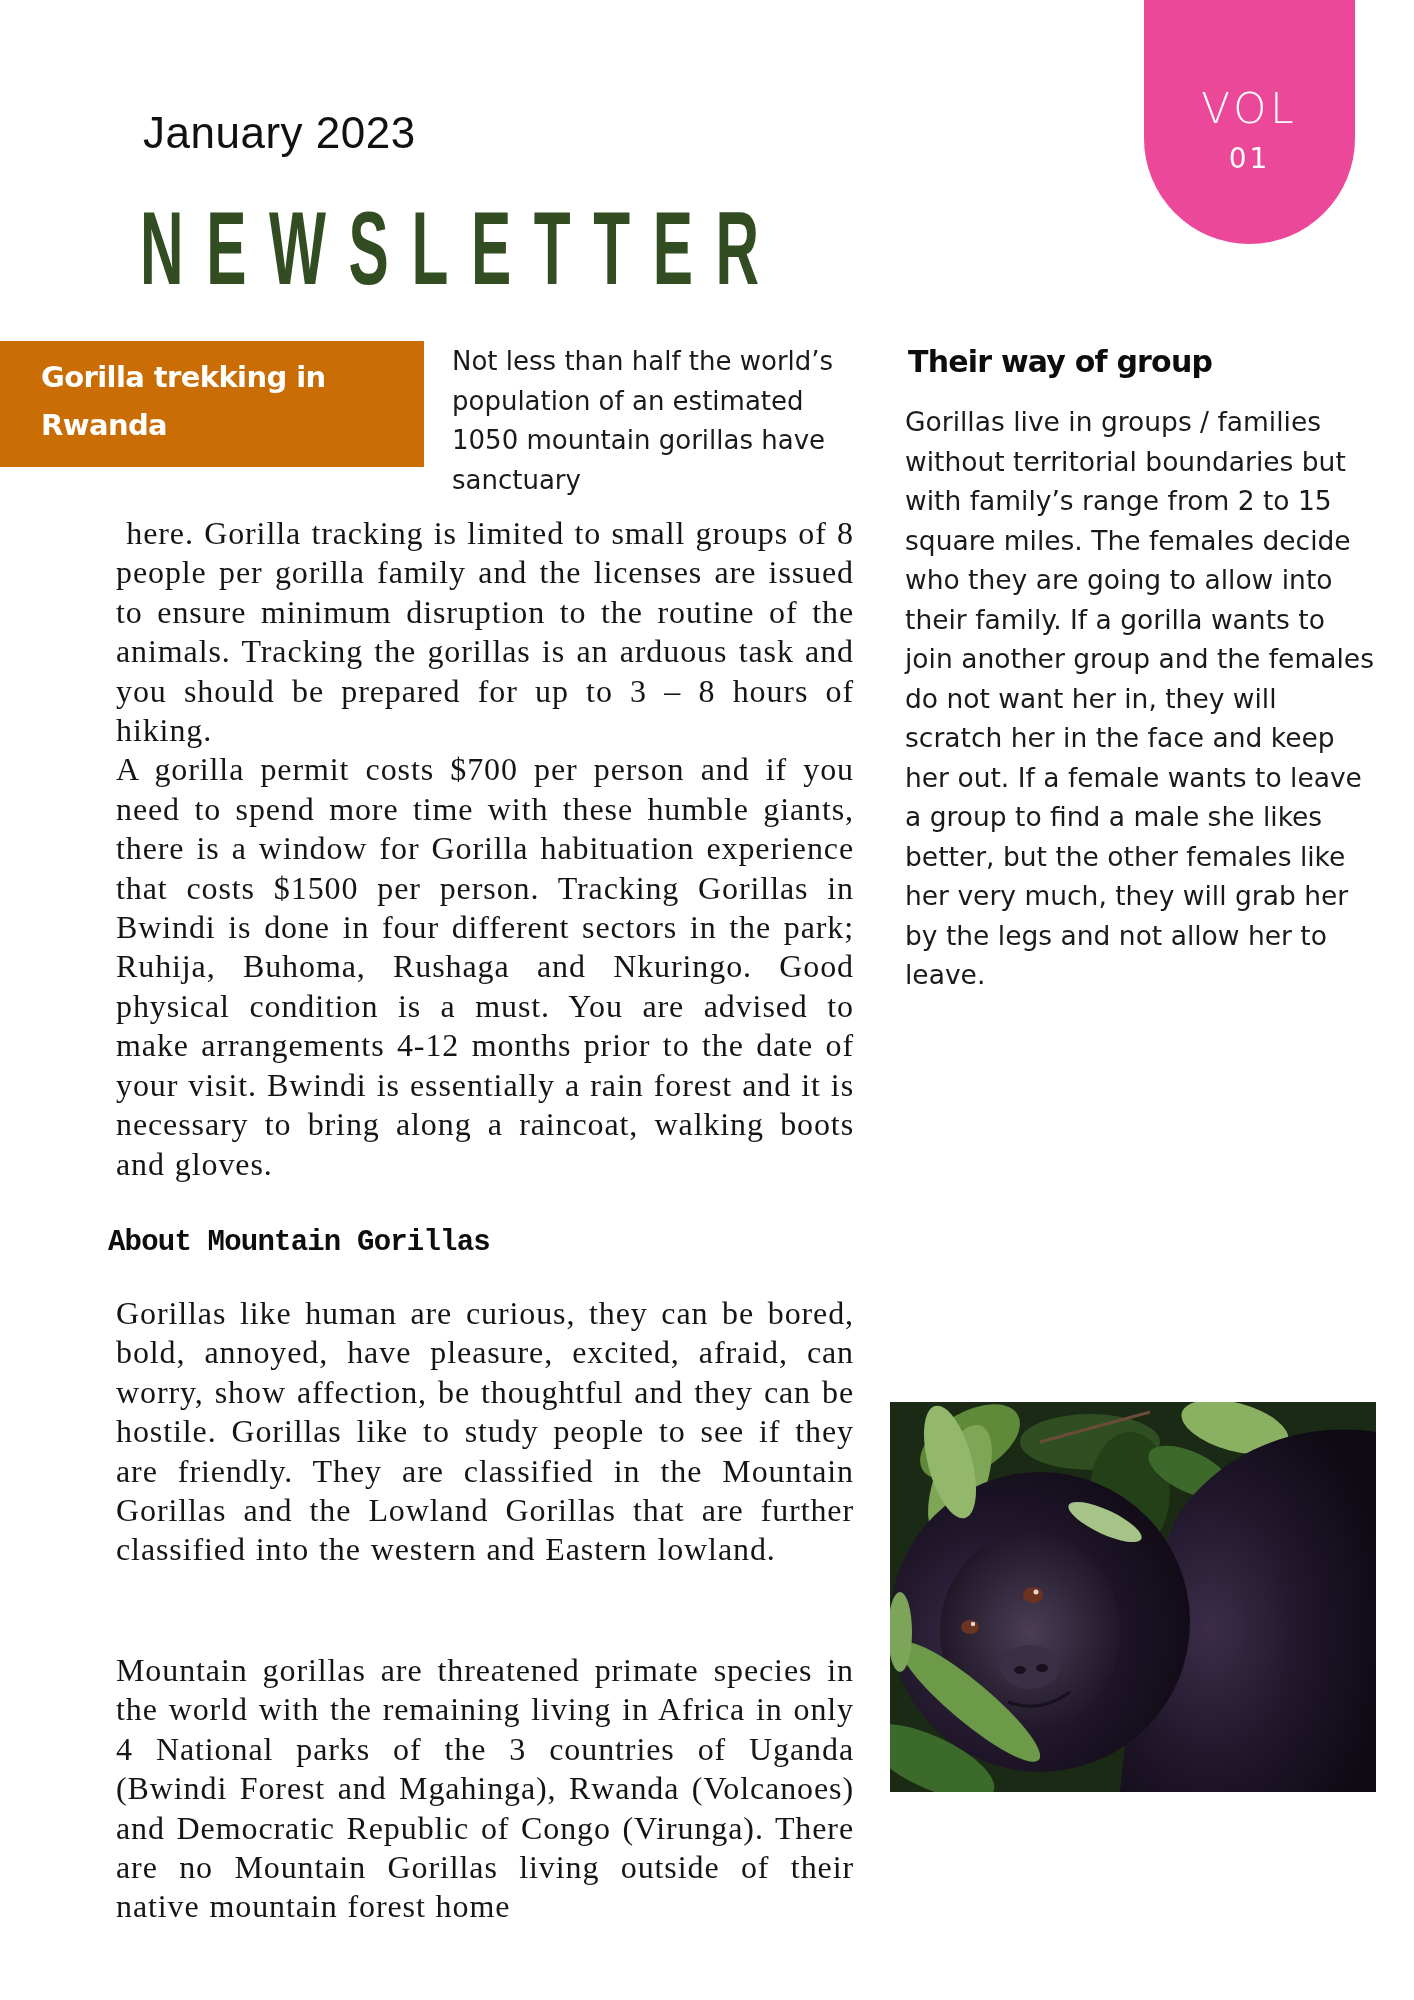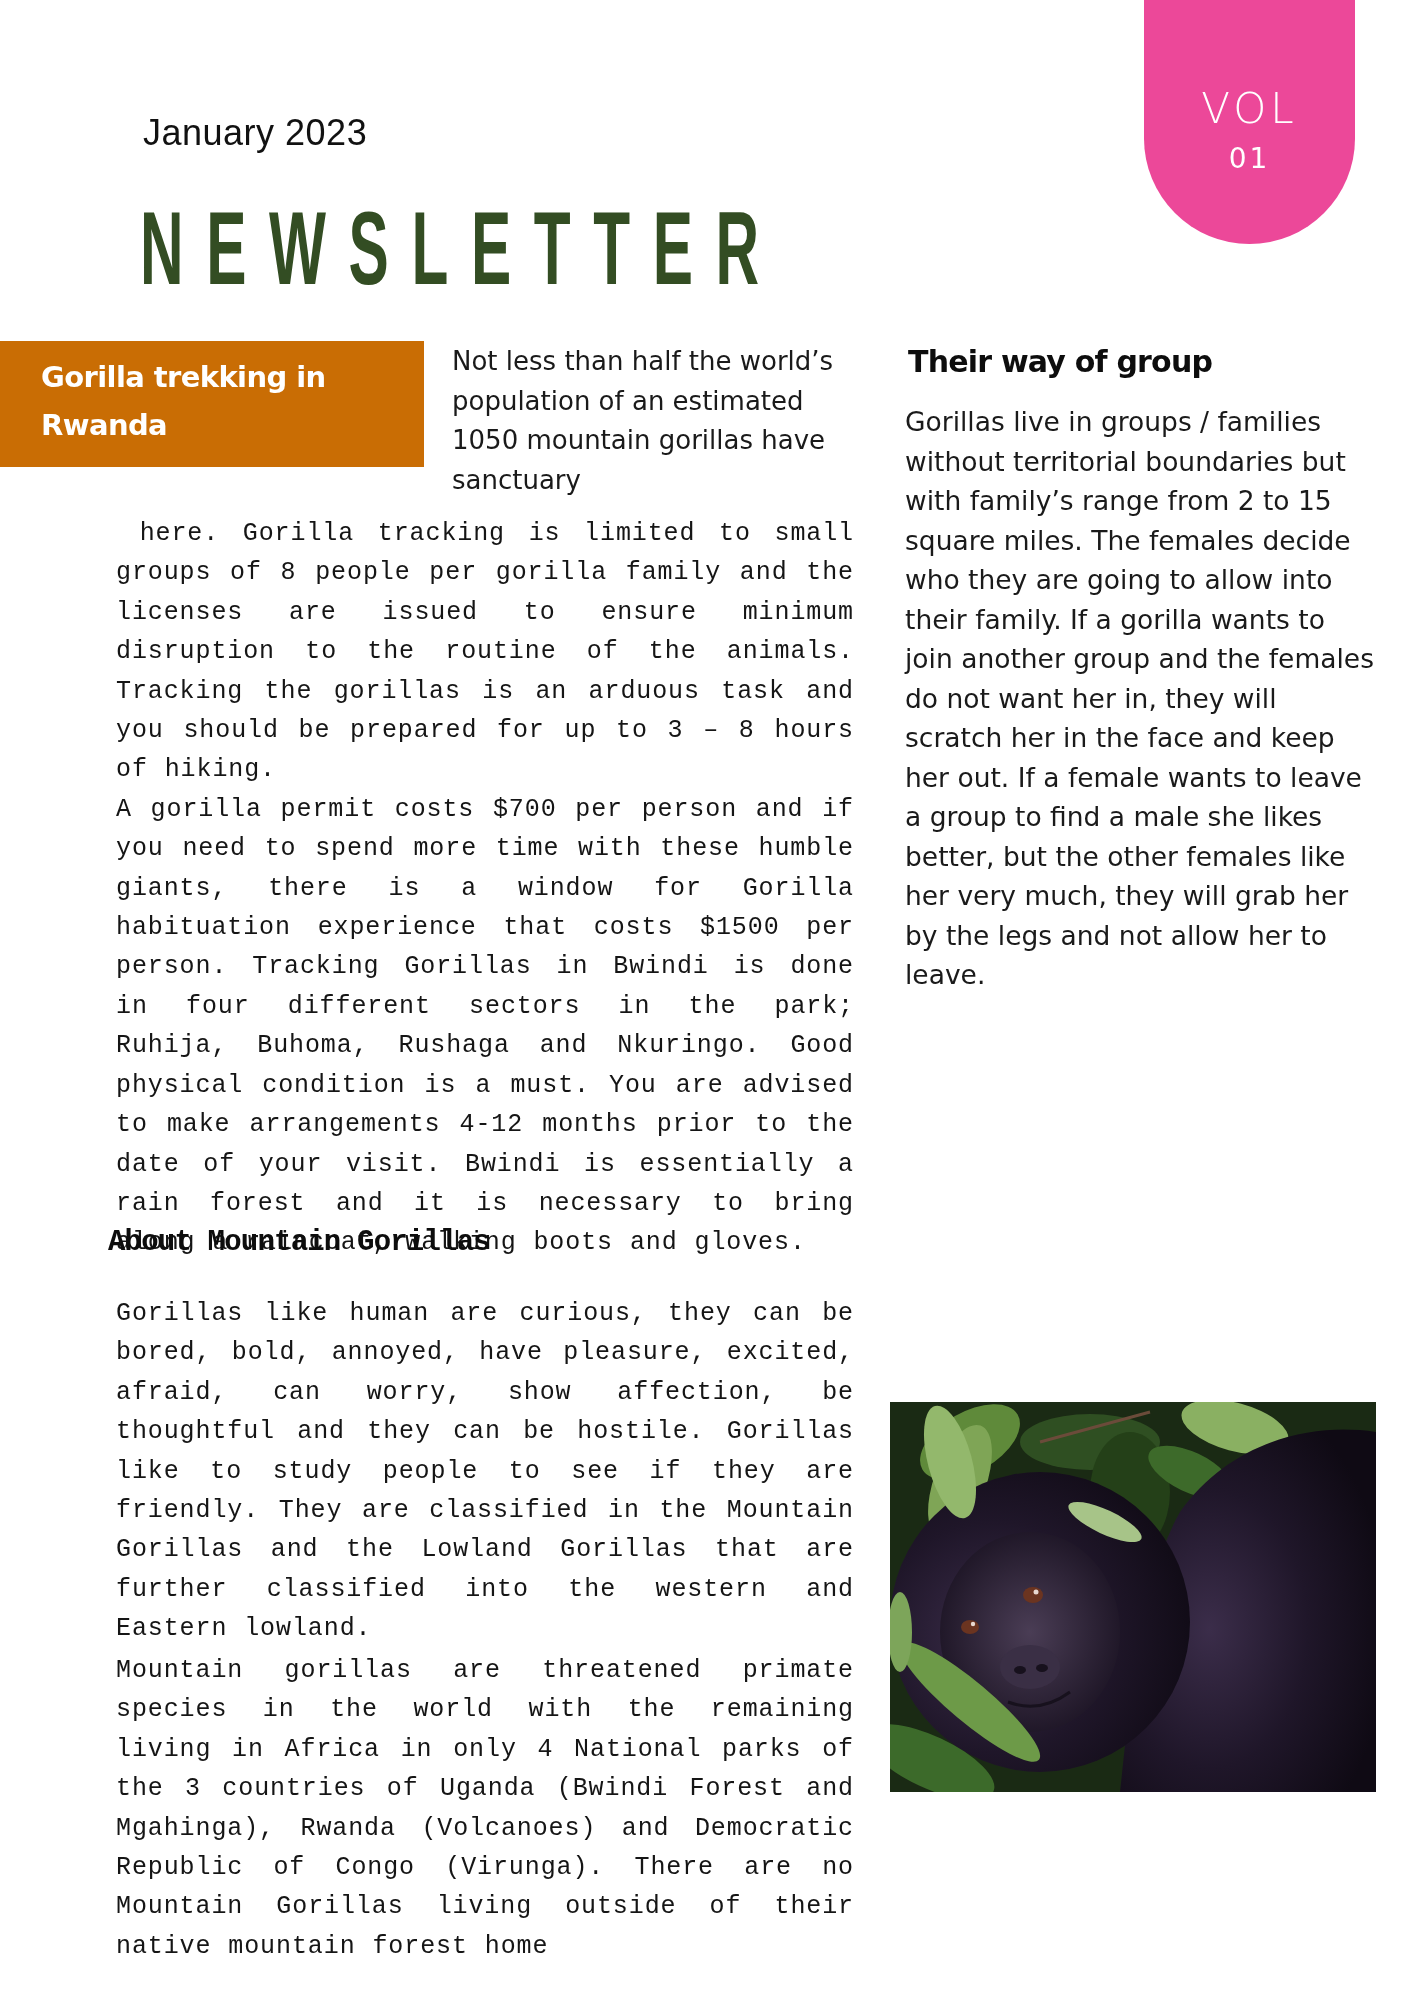--- a/index.html
+++ b/index.html
@@ -9,41 +9,41 @@
 
     
     #badge { left: 1144px; top: 0; width: 211px; height: 244px; background: #ec4899;
              border-radius: 0 0 106px 106px; color: #ffffff; text-align: center; }
     #badge .l1 { position: absolute; left: 0; right: 0; top: 86px; font-family: "DejaVu Sans", sans-serif;
                  font-weight: 300; font-size: 42px; letter-spacing: 4px; line-height: 46px; }
     #badge .l2 { position: absolute; left: 0; right: 0; top: 136px; font-family: "DejaVu Sans", sans-serif;
                  font-size: 28px; letter-spacing: 3px; line-height: 46px; }
 
     
-    #date { left: 143px; top: 107px; font-family: "Liberation Sans", sans-serif; font-size: 36px;
+    #date { left: 143px; top: 107px; font-family: "Liberation Sans", sans-serif; font-size: 44px;
             line-height: 52px; color: #111; letter-spacing: 0.5px; }
 
     
     #title { left: 140px; top: 196px; font-family: "Liberation Sans", sans-serif; font-weight: 700;
              font-size: 104px; line-height: 104px; color: #334d23; letter-spacing: 39px;
              transform: scaleX(0.58); transform-origin: left top; white-space: nowrap; }
 
     
     #sec-box { left: 0; top: 341px; width: 424px; height: 126px; background: #c96d04; }
     #sec-box .txt { position: absolute; left: 41px; top: 12px; width: 370px; color: #ffffff;
                     font-family: "DejaVu Sans", sans-serif; font-weight: 700; font-size: 29px;
                     line-height: 48px; letter-spacing: -0.6px; }
 
     
     #intro { left: 452px; top: 342px; width: 410px; font-family: "DejaVu Sans", sans-serif;
              font-size: 26px; line-height: 39.5px; color: #1a1a1a; }
 
     
-    .lbody { left: 116px; width: 738px; font-family: Liberation Mono, monospace;
-             font-size: 25px; line-height: 39.4px; color: #151515; text-align: justify;
+    .lbody { left: 116px; width: 738px; font-family: Liberation Serif, serif;
+             font-size: 32px; line-height: 39.4px; color: #151515; text-align: justify;
              letter-spacing: 0.9px; word-spacing: 1px; }
     .lbody p { margin: 0; }
     #body1 { top: 514px; }
     #about-h { left: 108px; top: 1223px; font-family: Liberation Mono, monospace; font-weight: 700;
                font-size: 29px; line-height: 40px; color: #0d0d0d; letter-spacing: -0.8px; }
     #body2 { top: 1294px; }
     #body3 { top: 1651px; }
 
     
     #right-h { left: 908px; top: 341px; font-family: "DejaVu Sans", sans-serif; font-weight: 700;

